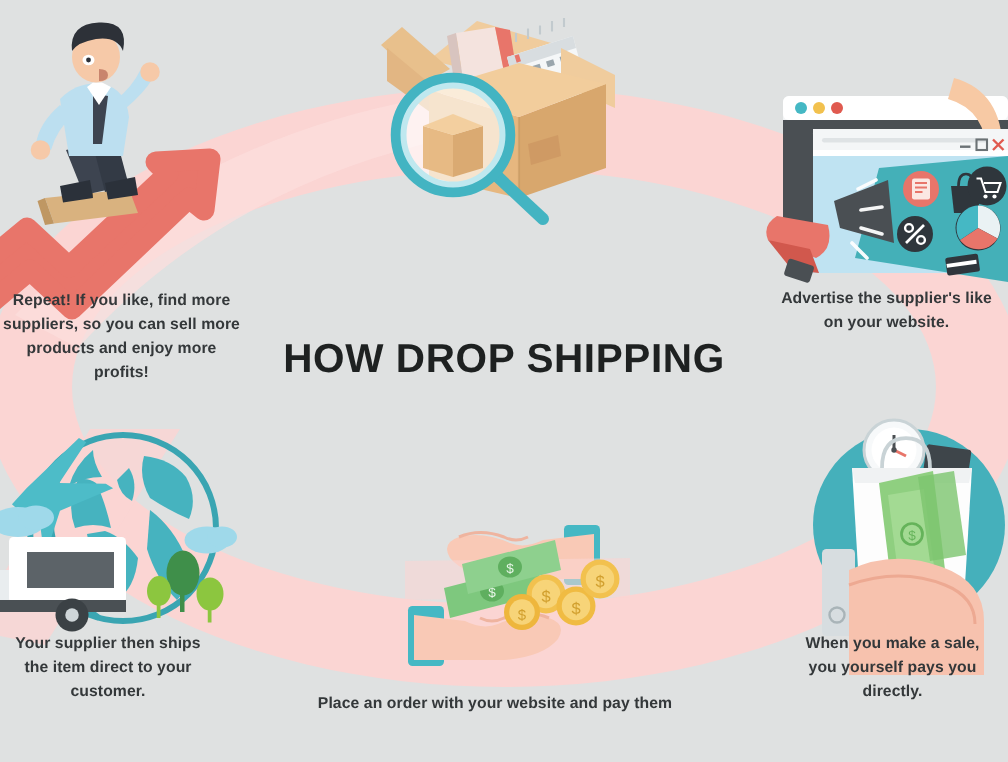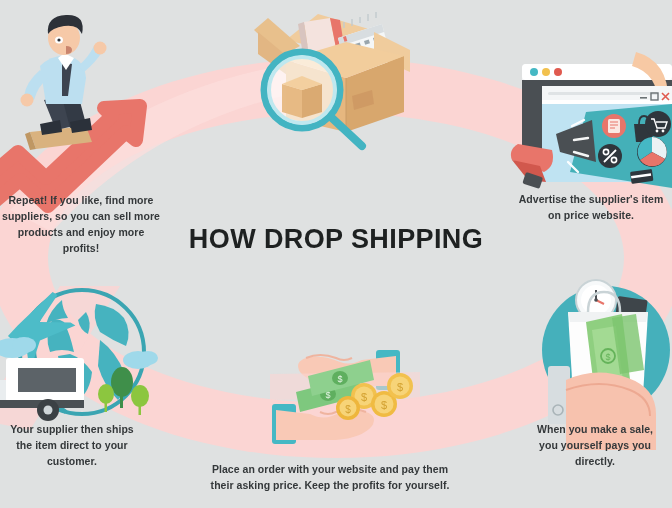--- a/index.html
+++ b/index.html
@@ -390,32 +390,31 @@
       <circle cx="48" cy="410" r="4.5" fill="#cfd6d9"></circle>
     </g>
   </svg>
 
   <div class="title">
     <div>HOW DROP SHIPPING</div>
   </div>
 
 
   <div class="cap cap-right">
-    <div>Advertise the supplier's item</div>
-    <div>on price website.</div>
+    <div>Advertise the supplier's like</div>
+    <div>on your website.</div>
   </div>
 
   <div class="cap cap-bottomright">
     <div>When you make a sale,</div>
     <div>you yourself pays you directly.</div>
   </div>
 
   <div class="cap cap-bottom">
     <div>Place an order with your website and pay them</div>
-    <div>their asking price. Keep the profits for yourself.</div>
   </div>
 
   <div class="cap cap-bottomleft">
     <div>Your supplier then ships</div>
     <div>the item direct to your customer.</div>
   </div>
 
   <div class="cap cap-left">
     <div>Repeat! If you like, find more</div>
     <div>suppliers, so you can sell more</div>

